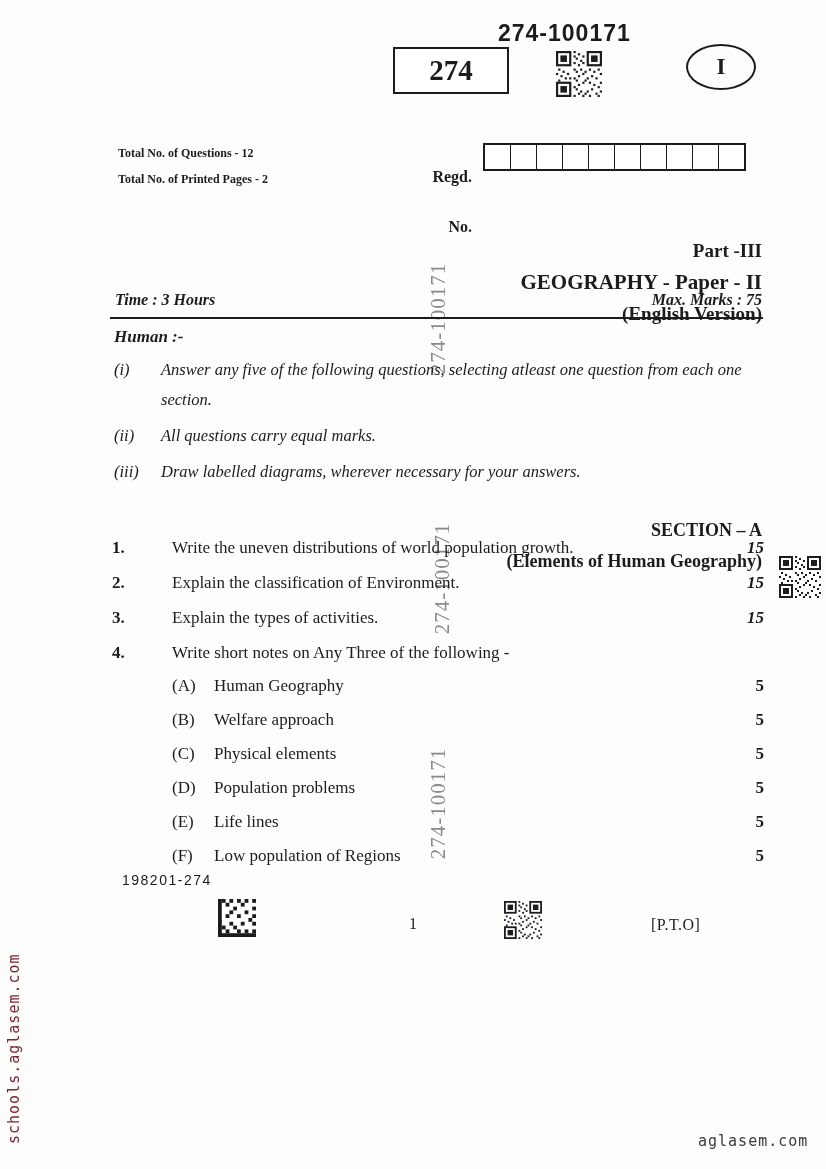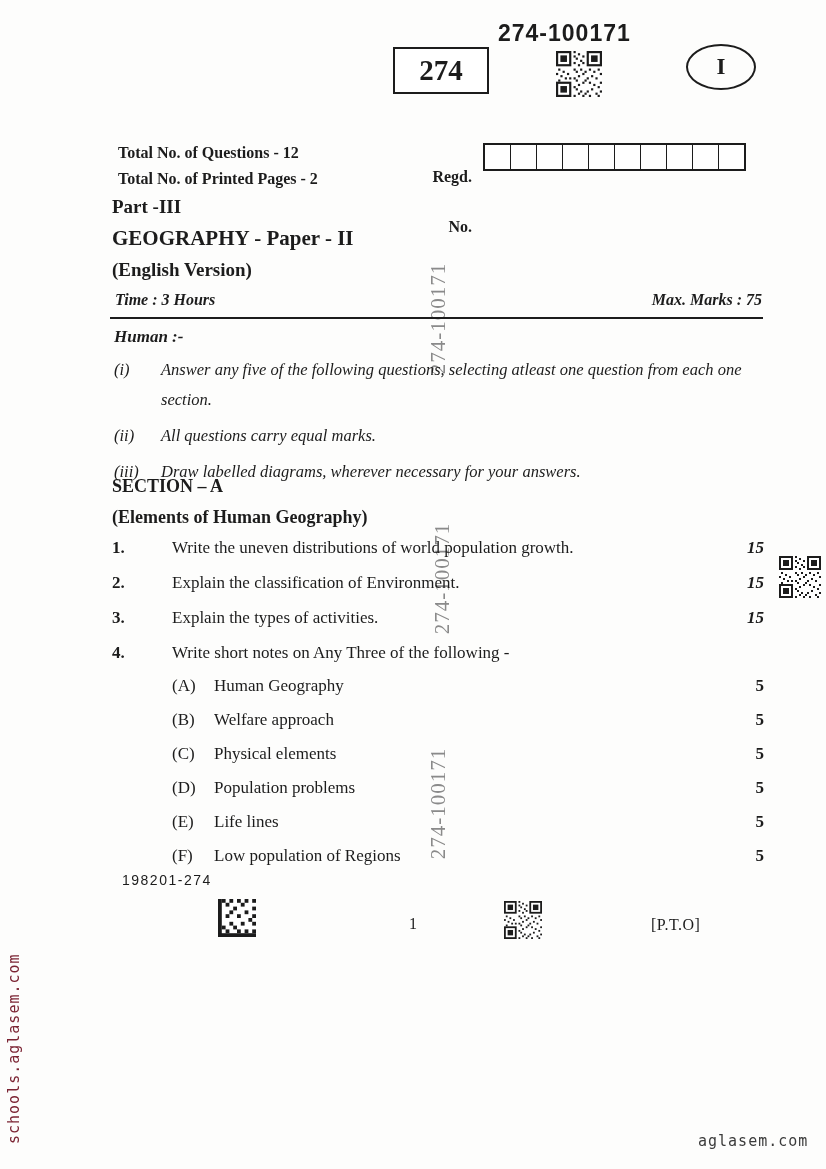--- a/index.html
+++ b/index.html
@@ -6,40 +6,40 @@
   html,body { background:#d9d9d9; }
   .page {
     position:relative; width:826px; height:1169px; margin:0 auto;
     background:#fdfdfc; color:#1c1c1c; overflow:hidden;
     font-family:"Liberation Serif", serif;
   }
 
   
   .doc-number { position:absolute; left:498px; top:20px;
     font-family:"Liberation Sans", sans-serif; font-weight:700; font-size:23px; letter-spacing:1px; }
-  .code-box { position:absolute; left:393px; top:47px; width:96px; height:47px;
+  .code-box { position:absolute; left:393px; top:47px; width:116px; height:47px;
     border:2px solid #1c1c1c; display:flex; align-items:center; justify-content:center;
     font-size:29px; font-weight:700; background:#fff; }
   .qr-top { position:absolute; left:556px; top:51px; width:46px; height:46px; }
   .oval { position:absolute; left:686px; top:44px; width:70px; height:46px;
     border:2.5px solid #1c1c1c; border-radius:50%; display:flex; align-items:center; justify-content:center;
     font-size:23px; font-weight:700; }
 
-  .meta-left { position:absolute; left:118px; top:140px; font-weight:700; font-size:16px; }
+  .meta-left { position:absolute; left:118px; top:140px; font-weight:700; font-size:12px; }
   .meta-left div { line-height:26px; }
   .regd-labels { position:absolute; left:424px; top:140px; width:48px; text-align:right;
     font-weight:700; font-size:16px; }
   .regd-labels div { line-height:26px;margin-top:24px; }
   .regd-grid { position:absolute; left:483px; top:143px; width:263px; height:28px;
     border:2px solid #1c1c1c; display:flex; background:#fff; }
   .regd-grid .cell { flex:1; border-right:1.5px solid #1c1c1c; }
   .regd-grid .cell:last-child { border-right:none; }
 
   
-  .center-line { position:absolute; left:112px; right:72px; text-align:left; font-weight:700; }
+  .center-line { position:absolute; left:112px; right:64px; text-align:right; font-weight:700;margin-top:44px; }
   .part { top:196px; font-size:19px; }
   .subject { top:226px; font-size:21px; }
   .version { top:259px; font-size:19px; }
   .time { position:absolute; left:115px; top:291px; font-weight:700; font-style:italic; font-size:16px; }
   .marks { position:absolute; right:64px; top:291px; font-weight:700; font-style:italic; font-size:16px; }
   .rule { position:absolute; left:110px; top:317px; width:653px; border-top:2px solid #1c1c1c; }
 
   
   .note-label { position:absolute; left:114px; top:327px; font-weight:700; font-style:italic; font-size:17px; }
   .notes { position:absolute; left:114px; top:355px; width:652px; font-style:italic; font-size:16.5px; }

